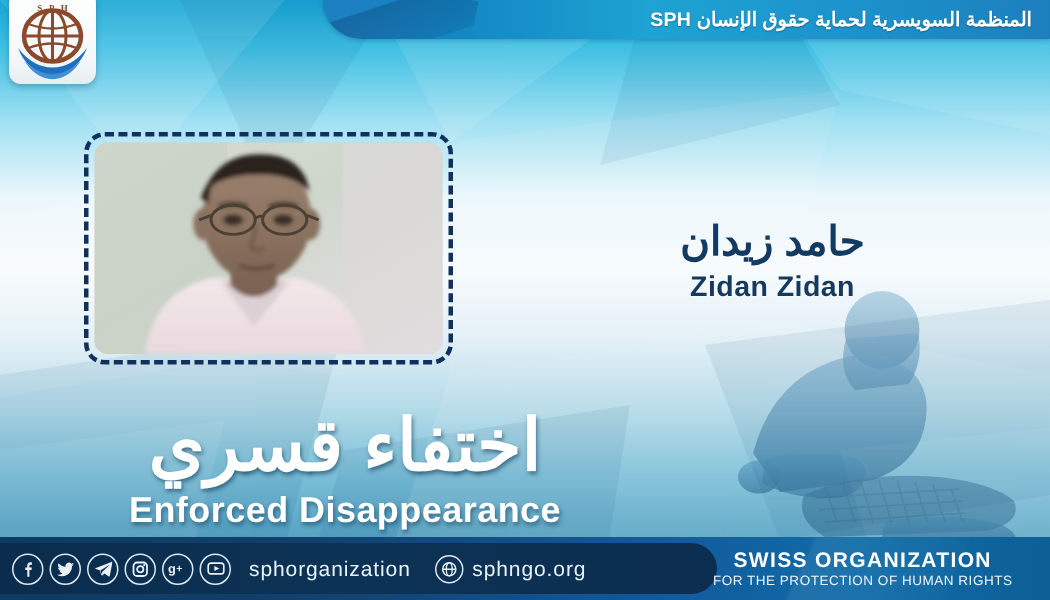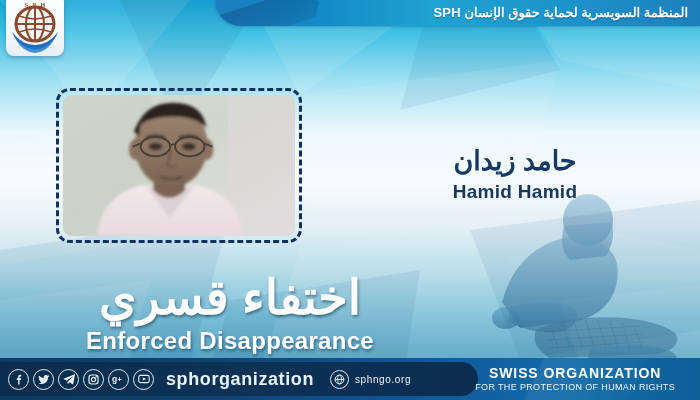--- a/index.html
+++ b/index.html
@@ -126,30 +126,30 @@
     display:flex;align-items:center;
   }
   .social-row{display:flex;align-items:center;gap:4px;margin-left:30px;}
   .social-ic{
     width:19px;height:19px;border:1.2px solid #dfe9f2;border-radius:50%;
     display:flex;align-items:center;justify-content:center;
     color:#eaf2f8;flex:0 0 auto;
   }
   .social-ic svg{display:block;}
   .handle{
-    color:#e9f2f8;font-size:18px;font-weight:700;letter-spacing:.6px;
+    color:#e9f2f8;font-size:14px;font-weight:400;letter-spacing:.6px;
     margin-left:12px;white-space:nowrap;
   }
   .site-group{display:flex;align-items:center;gap:6px;margin-left:16px;}
   .site-ic{
     width:17px;height:17px;border:1.2px solid #dfe9f2;border-radius:50%;
     display:flex;align-items:center;justify-content:center;flex:0 0 auto;
   }
   .site-url{
-    color:#e9f2f8;font-size:10px;font-weight:400;letter-spacing:.6px;white-space:nowrap;
+    color:#e9f2f8;font-size:14px;font-weight:400;letter-spacing:.6px;white-space:nowrap;
   }
   .org-block{
     position:absolute;right:25px;top:7px;text-align:center;
   }
   .org-line1{
     color:#ffffff;font-size:14px;font-weight:700;letter-spacing:.9px;line-height:1.15;
   }
   .org-line2{
     color:#eef5fa;font-size:9px;font-weight:400;letter-spacing:.35px;line-height:1.3;margin-top:1px;
   }
@@ -294,21 +294,21 @@
           <path d="M109 52 q5 -3 5 0"></path>
           <path d="M79 50 l-8 3"></path>
           <path d="M144 50 l8 3"></path>
         </g>
       </svg>
     </div>
   </div>
 
   <div class="name-block">
     <div class="name-ar">حامد زيدان</div>
-    <div class="name-en">Hamid Hamid</div>
+    <div class="name-en">Zidan Zidan</div>
   </div>
 
   <div class="title-block">
     <div class="title-ar">اختفاء قسري</div>
     <div class="title-en">Enforced Disappearance</div>
   </div>
 
   <div class="footer-band">
 
     <div class="footer-pill">

